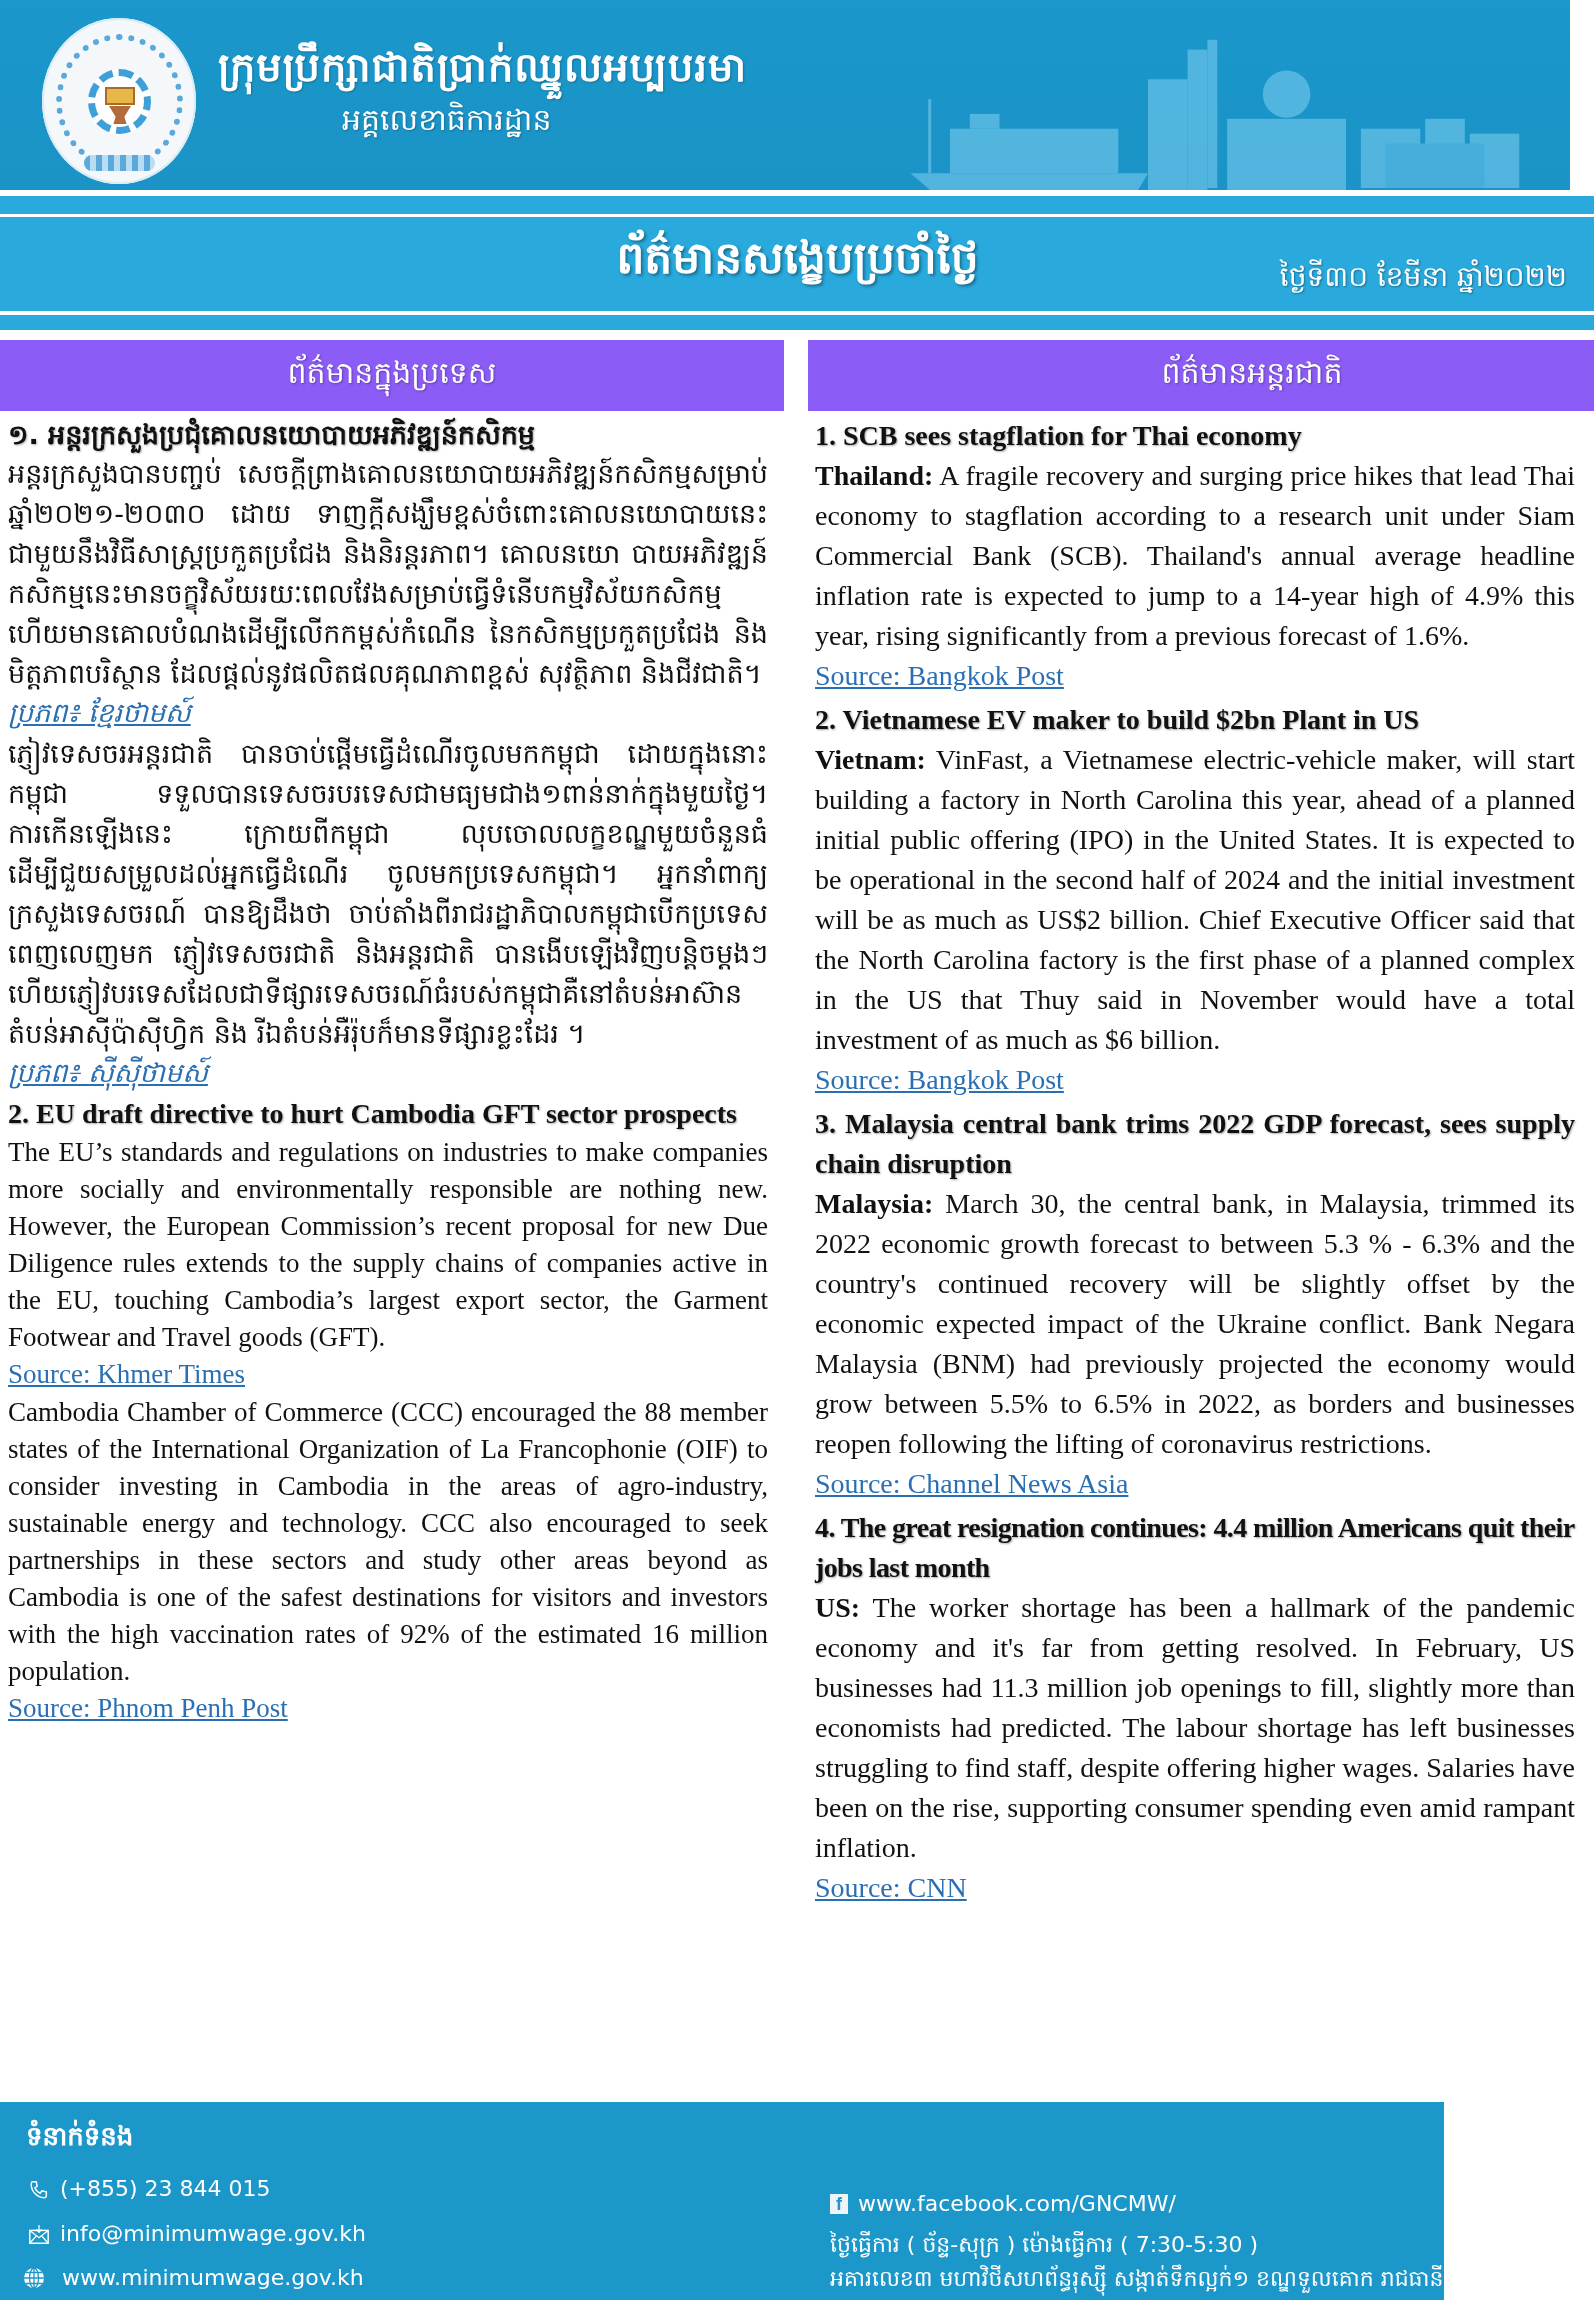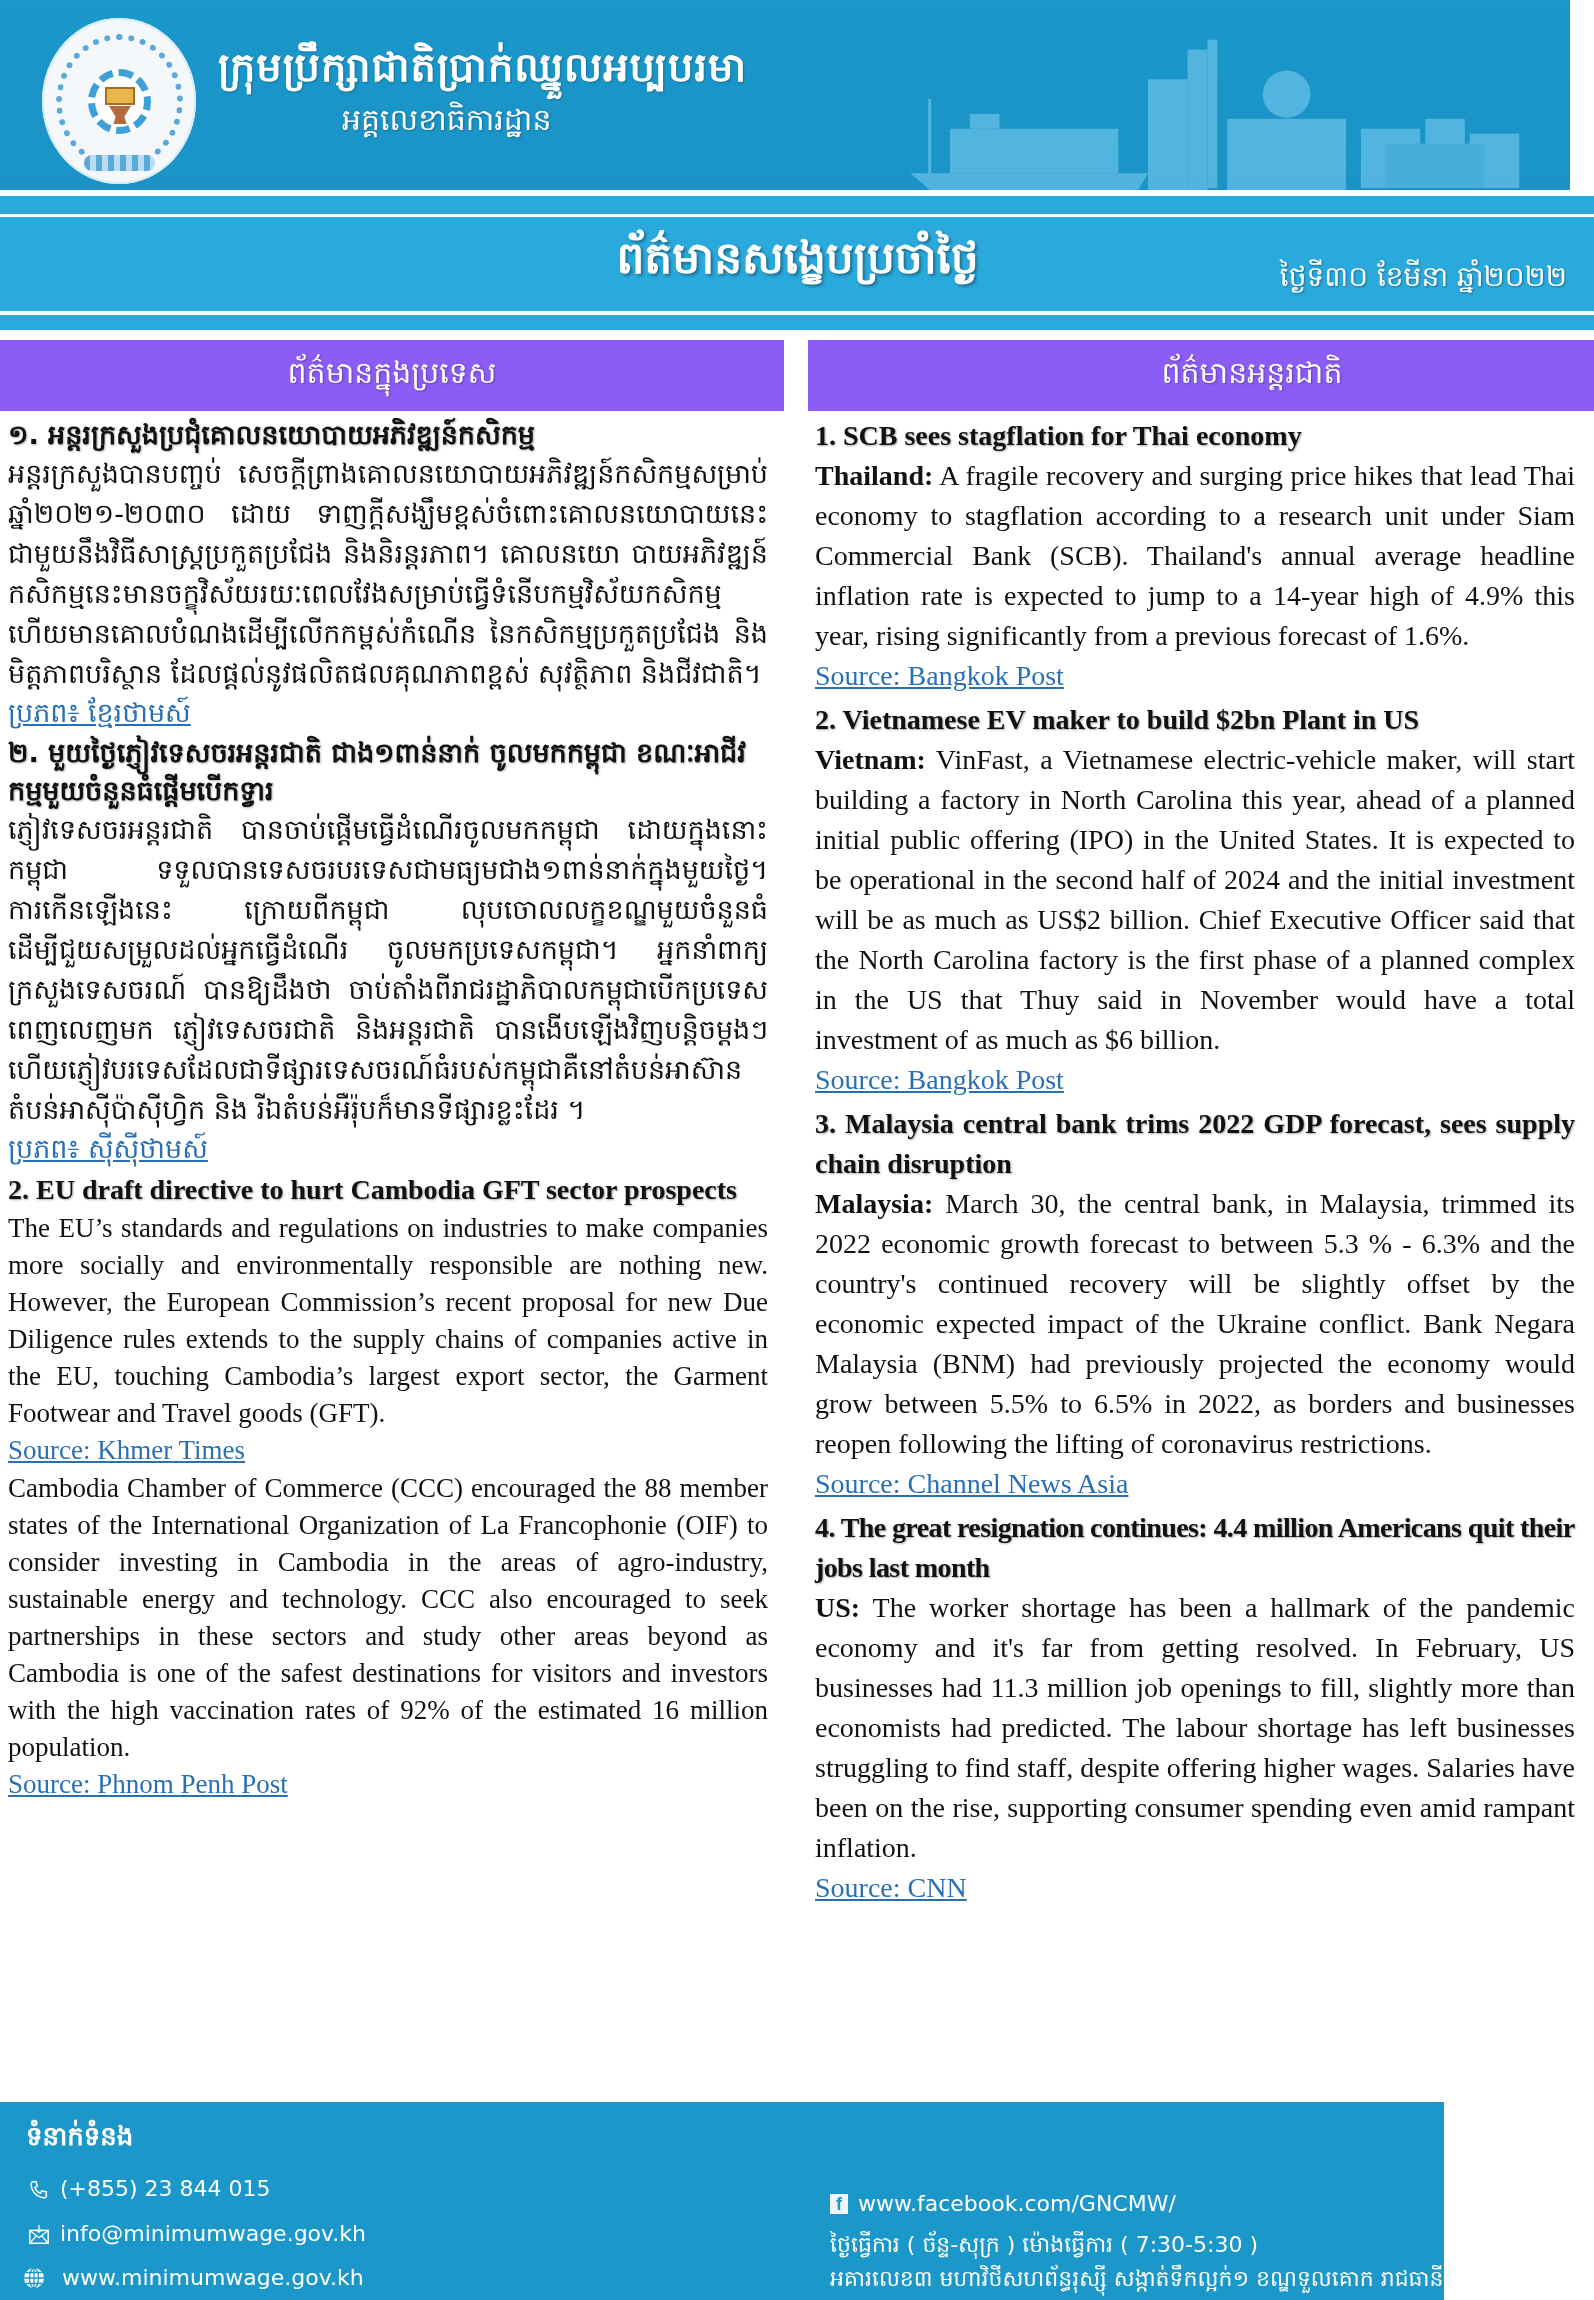--- a/index.html
+++ b/index.html
@@ -89,21 +89,21 @@
     font-family: "DejaVu Sans", sans-serif; font-weight: bold; font-size: 27px;
     line-height: 38px; margin: 0; color: #111;
     text-shadow: 1px 1px 2px rgba(0,0,0,0.3);
   }
   .km-body {
     font-family: "DejaVu Sans", sans-serif; font-size: 27px; line-height: 40px;
     text-align: justify; margin: 0; color: #111;
   }
   .km-source {
     font-family: "DejaVu Sans", sans-serif; font-size: 27px; line-height: 38px;
-    color: #2a6fb4; text-decoration: underline; display: inline-block;
+    color: #2a6fb4; text-decoration: underline; display: inline-block; font-style: italic;
   }
   .en-title {
     font-family: "Liberation Serif", serif; font-weight: bold; font-size: 28px;
     line-height: 40px; margin: 0; color: #111;
     text-shadow: 1px 1px 2px rgba(0,0,0,0.35);
   }
   .en-body {
     font-family: "Liberation Serif", serif; font-size: 28px; line-height: 40px;
     text-align: justify; margin: 0; color: #111;
   }
@@ -187,21 +187,20 @@
 <div class="section-header sh-left">ព័ត៌មានក្នុងប្រទេស</div>
 <div class="section-header sh-right">ព័ត៌មានអន្តរជាតិ</div>
 
 <div class="col col-left">
   <div class="article">
     <p class="km-title">១. អន្តរក្រសួងប្រជុំគោលនយោបាយអភិវឌ្ឍន៍កសិកម្ម</p>
     <p class="km-body">អន្តរក្រសួងបានបញ្ចប់ សេចក្តីព្រាងគោលនយោបាយអភិវឌ្ឍន៍កសិកម្មសម្រាប់ឆ្នាំ២០២១-២០៣០ ដោយ ទាញក្តីសង្ឃឹមខ្ពស់ចំពោះគោលនយោបាយនេះជាមួយនឹងវិធីសាស្ត្រប្រកួតប្រជែង និងនិរន្តរភាព។ គោលនយោ បាយអភិវឌ្ឍន៍កសិកម្មនេះមានចក្ខុវិស័យរយៈពេលវែងសម្រាប់ធ្វើទំនើបកម្មវិស័យកសិកម្ម ហើយមានគោលបំណងដើម្បីលើកកម្ពស់កំណើន នៃកសិកម្មប្រកួតប្រជែង និងមិត្តភាពបរិស្ថាន ដែលផ្តល់នូវផលិតផលគុណភាពខ្ពស់ សុវត្ថិភាព និងជីវជាតិ។</p>
     <a class="km-source">ប្រភព៖ ខ្មែរថាមស៍</a>
   </div>
   <div class="article">
-    <p class="km-title">២. មួយថ្ងៃភ្ញៀវទេសចរអន្តរជាតិ ជាង១ពាន់នាក់ ចូលមកកម្ពុជា ខណៈអាជីវកម្មមួយចំនួនធំផ្តើមបើកទ្វារ</p>
     <p class="km-body">ភ្ញៀវទេសចរអន្តរជាតិ បានចាប់ផ្តើមធ្វើដំណើរចូលមកកម្ពុជា ដោយក្នុងនោះកម្ពុជា ទទួលបានទេសចរបរទេសជាមធ្យមជាង១ពាន់នាក់ក្នុងមួយថ្ងៃ។ ការកើនឡើងនេះ ក្រោយពីកម្ពុជា លុបចោលលក្ខខណ្ឌមួយចំនួនធំ ដើម្បីជួយសម្រួលដល់អ្នកធ្វើដំណើរ ចូលមកប្រទេសកម្ពុជា។ អ្នកនាំពាក្យក្រសួងទេសចរណ៍ បានឱ្យដឹងថា ចាប់តាំងពីរាជរដ្ឋាភិបាលកម្ពុជាបើកប្រទេសពេញលេញមក ភ្ញៀវទេសចរជាតិ និងអន្តរជាតិ បានងើបឡើងវិញបន្តិចម្តងៗ ហើយភ្ញៀវបរទេសដែលជាទីផ្សារទេសចរណ៍ធំរបស់កម្ពុជាគឺនៅតំបន់អាស៊ាន តំបន់អាស៊ីប៉ាស៊ីហ្វិក និង រីឯតំបន់អឺរ៉ុបក៏មានទីផ្សារខ្លះដែរ ។</p>
     <a class="km-source">ប្រភព៖ ស៊ីស៊ីថាមស៍</a>
   </div>
   <div class="article">
     <p class="en-title">2.  EU draft directive to hurt Cambodia GFT sector prospects</p>
     <p class="en-body">The EU’s standards and regulations on industries to make companies more socially and environmentally responsible are nothing new. However, the European Commission’s recent proposal for new Due Diligence rules extends to the supply chains of companies active in the EU, touching Cambodia’s largest export sector, the Garment Footwear and Travel goods (GFT).</p>
     <a class="en-source">Source: Khmer Times</a>
   </div>
   <div class="article">
     <p class="en-body">Cambodia Chamber of Commerce (CCC) encouraged the 88 member states of the International Organization of La Francophonie (OIF) to consider investing in Cambodia in the areas of agro-industry, sustainable energy and technology. CCC also encouraged to seek partnerships in these sectors and study other areas beyond as Cambodia is one of the safest destinations for visitors and investors with the high vaccination rates of 92% of the estimated 16 million population.</p>

